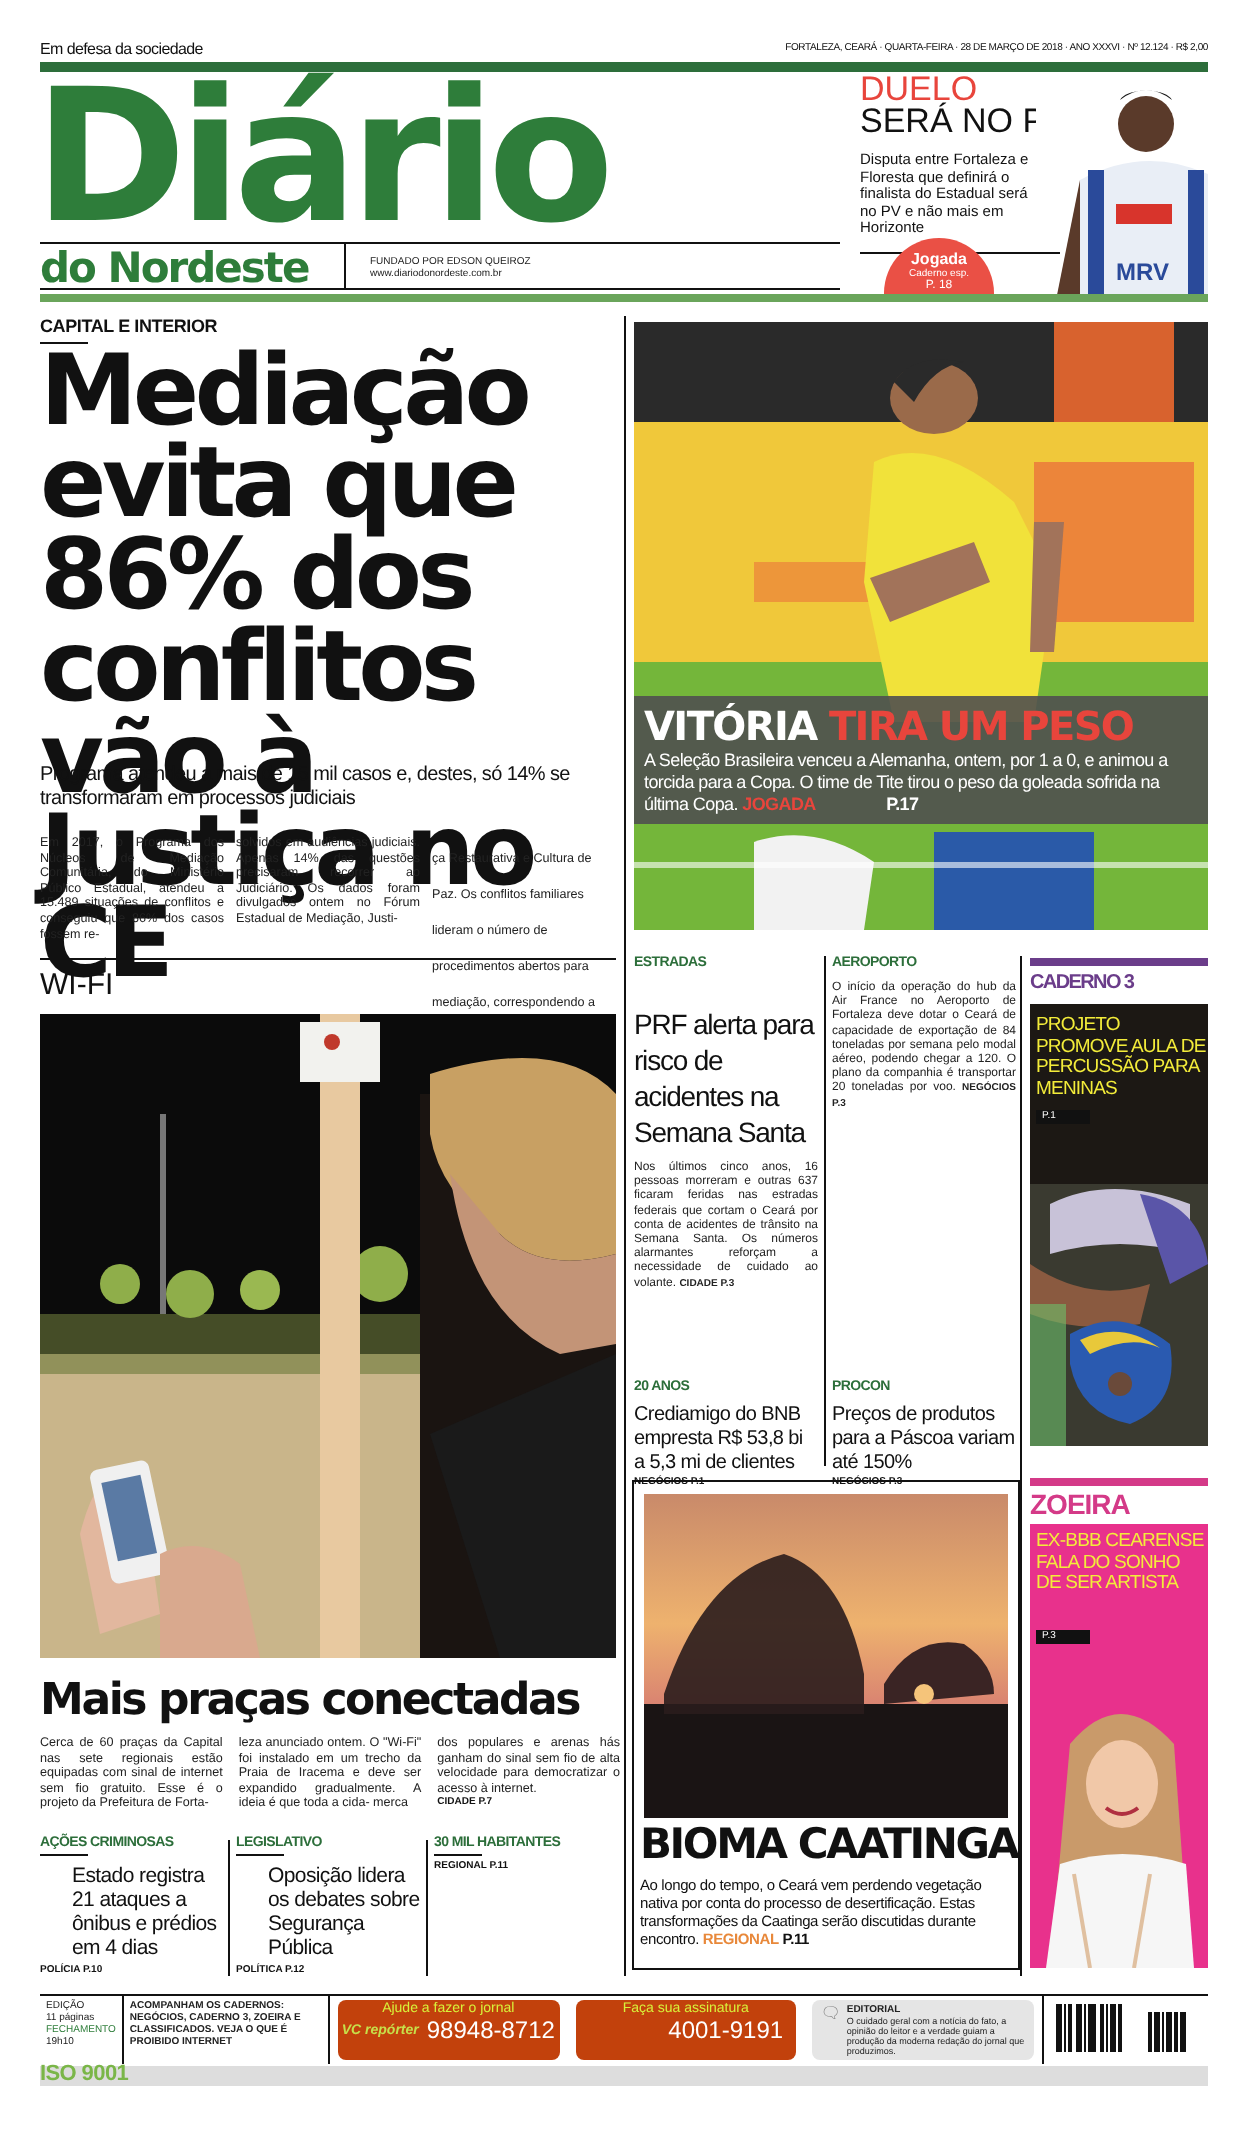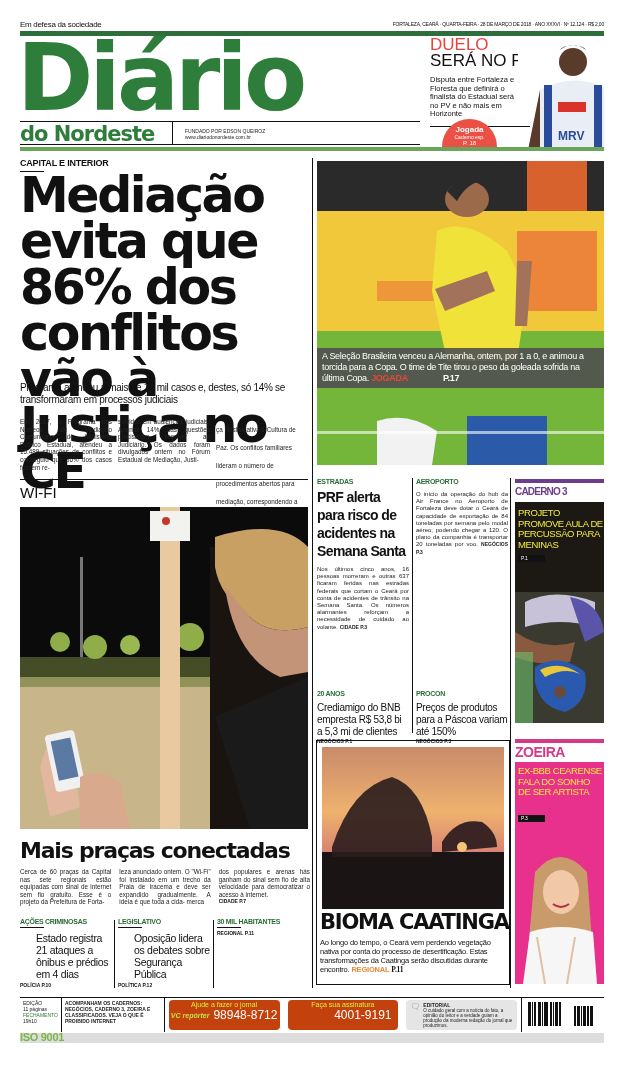--- a/index.html
+++ b/index.html
@@ -54,21 +54,21 @@
   .brief .ref { margin-top: 2px; }
 
   
   #vitoria-photo { left: 317px; top: 161px; width: 287px; height: 304px; overflow: hidden; }
   #vitoria-caption { left: 317px; top: 348px; width: 287px; background: rgba(80,80,80,0.9); padding: 3px 5px 4px 5px; }
   #vitoria-title { font-size: 20px; font-weight: 900; letter-spacing: -0.8px; font-family: "DejaVu Sans", sans-serif; line-height: 24px; }
   #vitoria-text { font-size: 9px; line-height: 11px; color: #fff; letter-spacing: -0.3px; }
 
   .mid-col { top: 478px; width: 92px; }
   .mid-col .kicker { font-size: 7px; }
-  .mid-col .title { font-size: 14px; font-weight: bold; line-height: 18px; margin-top: 3px; letter-spacing: -0.6px; }
+  .mid-col .title { font-size: 14px; font-weight: normal; line-height: 18px; margin-top: 18px; letter-spacing: -0.6px; }
   .mid-col .body-text { margin-top: 6px; font-size: 6px; line-height: 7.2px; }
   .mid-col2 { top: 690px; width: 92px; }
   .mid-col2 .kicker { font-size: 7px; }
   .mid-col2 .title { font-size: 10px; line-height: 12px; margin-top: 5px; letter-spacing: -0.3px; }
 
   #vr1 { left: 412px; top: 478px; height: 255px; border-left: 1px solid #111; }
   #vr2 { left: 510px; top: 478px; height: 510px; border-left: 1px solid #111; }
 
   
   #cad-bar { left: 515px; top: 479px; width: 89px; height: 4px; background: #6b3d8a; }
@@ -214,20 +214,24 @@
   <path d="M120 70 Q150 55 190 90 L210 130 L200 200 L130 200 L115 130 Z" fill="#f1e23a"></path>
   <ellipse cx="150" cy="38" rx="22" ry="18" fill="#9a6a4a"></ellipse>
   <path d="M130 30 Q140 15 165 20 Q150 22 140 40 Z" fill="#2a2a2a"></path>
   <path d="M118 128 L170 110 L178 130 L128 150 Z" fill="#a2735a"></path>
   <path d="M200 100 L215 100 L210 165 L198 165 Z" fill="#a2735a"></path>
   <path d="M60 260 Q90 250 120 270 L115 304 L60 304 Z" fill="#f2f2f2"></path>
   <path d="M150 255 L230 255 L230 304 L150 304 Z" fill="#2a5aa8"></path>
   <rect x="0" y="270" width="287" height="3" fill="#ffffff" opacity="0.6"></rect>
 </svg>
 <div class="abs" id="vitoria-caption">
+  <div id="vitoria-title">
+    <span style="color:#fff;">VITÓRIA</span>
+    <span style="color:#e8453c;">TIRA UM PESO</span>
+  </div>
   <div id="vitoria-text">
     <span>A Seleção Brasileira venceu a Alemanha, ontem, por 1 a 0, e animou a torcida para a Copa. O time de Tite tirou o peso da goleada sofrida na última Copa.</span>
     <span style="color:#e8453c;font-weight:bold;">JOGADA</span>
     <span style="font-weight:bold;padding-left:33px;">P.17</span>
   </div>
 </div>
 
 <div class="abs mid-col" style="left:317px;">
   <div class="kicker">ESTRADAS</div>
   <div class="title">PRF alerta para risco de acidentes na Semana Santa</div>
@@ -298,21 +302,21 @@
   <rect width="182" height="162" fill="url(#sky)"></rect>
   <rect x="0" y="105" width="182" height="57" fill="#1a1414"></rect>
   <path d="M10 100 Q30 40 70 30 Q100 40 110 90 L110 110 L10 110 Z" fill="#2a1c1c" opacity="0.9"></path>
   <path d="M120 95 Q135 70 160 75 Q175 85 175 100 L120 105 Z" fill="#3a2424"></path>
   <circle cx="140" cy="100" r="5" fill="#f5c47a"></circle>
 </svg>
 <div class="abs" id="caat-title">BIOMA CAATINGA</div>
 <div class="abs" id="caat-text">
   <span>Ao longo do tempo, o Ceará vem perdendo vegetação nativa por conta do processo de desertificação. Estas transformações da Caatinga serão discutidas durante encontro.</span>
   <span style="color:#e8883a;font-weight:bold;">REGIONAL</span>
-  <span style="font-weight:bold;font-family:Liberation Serif, serif;">P.11</span>
+  <span style="font-weight:bold;">P.11</span>
 </div>
 
 <div class="abs" id="footer-rule"></div>
 <div class="abs" id="footer">
   <div class="fbox" style="width:42px;">
     <div class="tiny">EDIÇÃO</div>
     <div class="tiny">11 páginas</div>
     <div class="tiny" style="color:#2e7d3a;">FECHAMENTO</div>
     <div class="tiny">19h10</div>
   </div>

